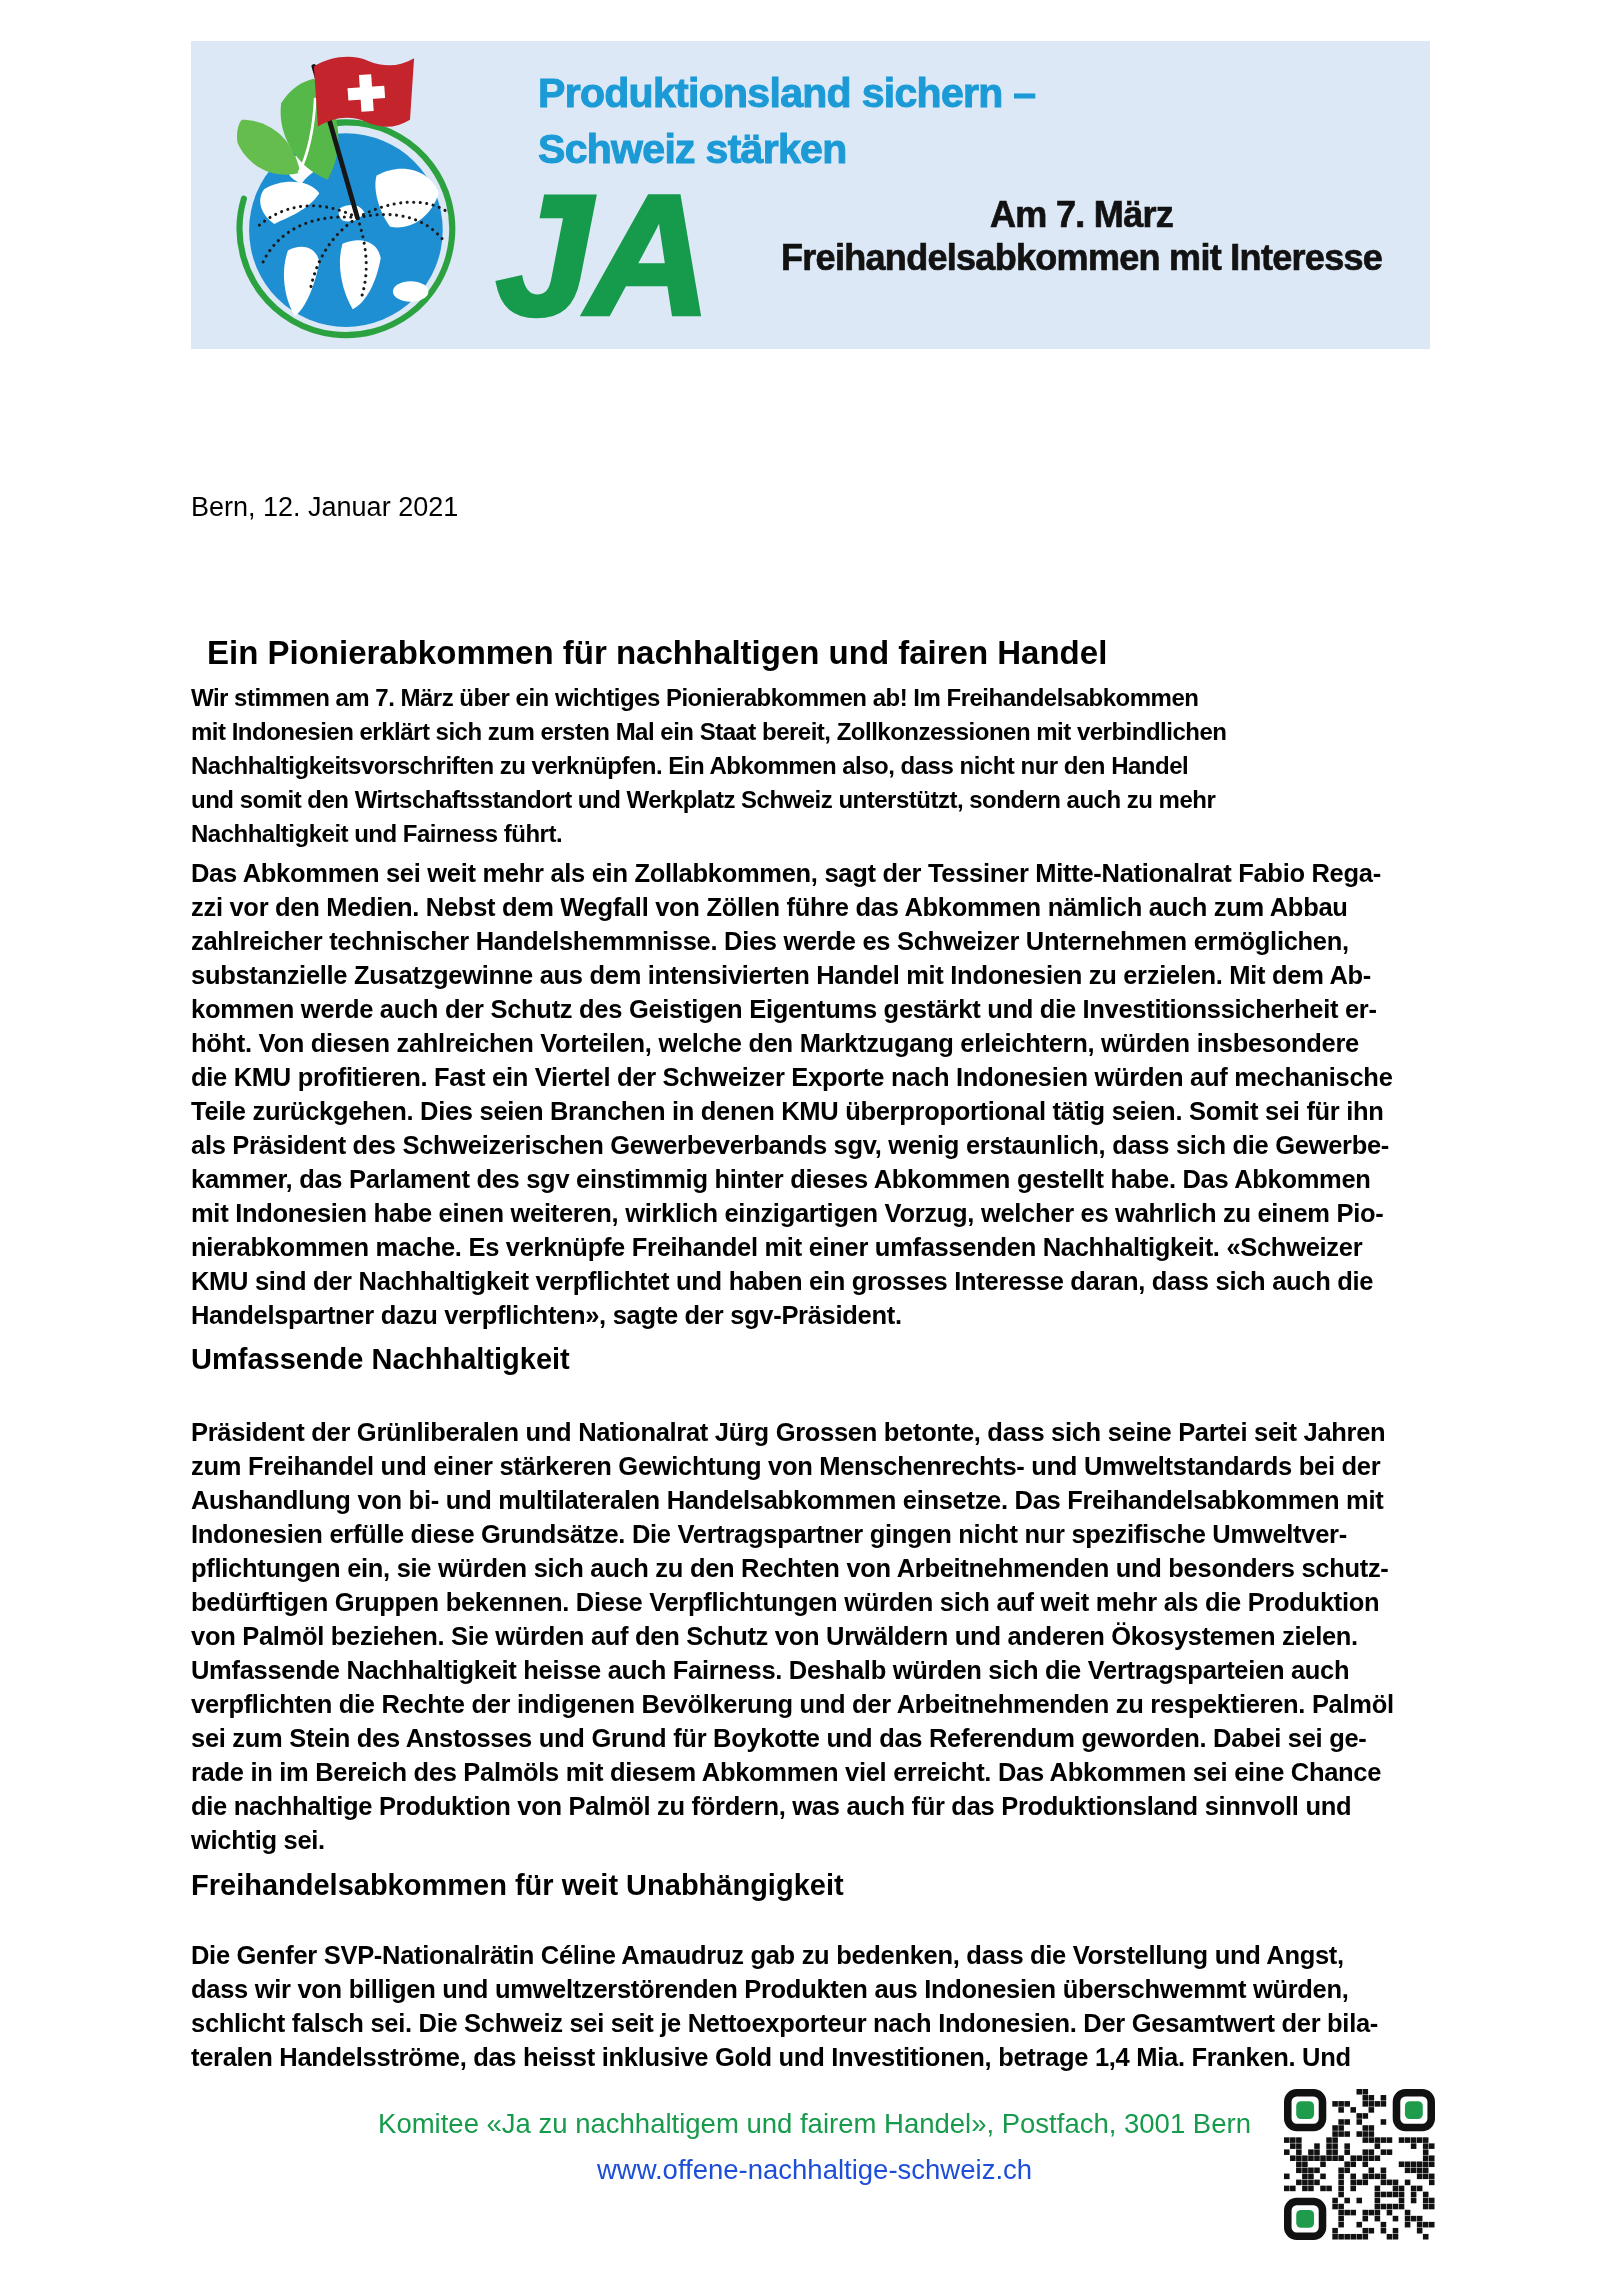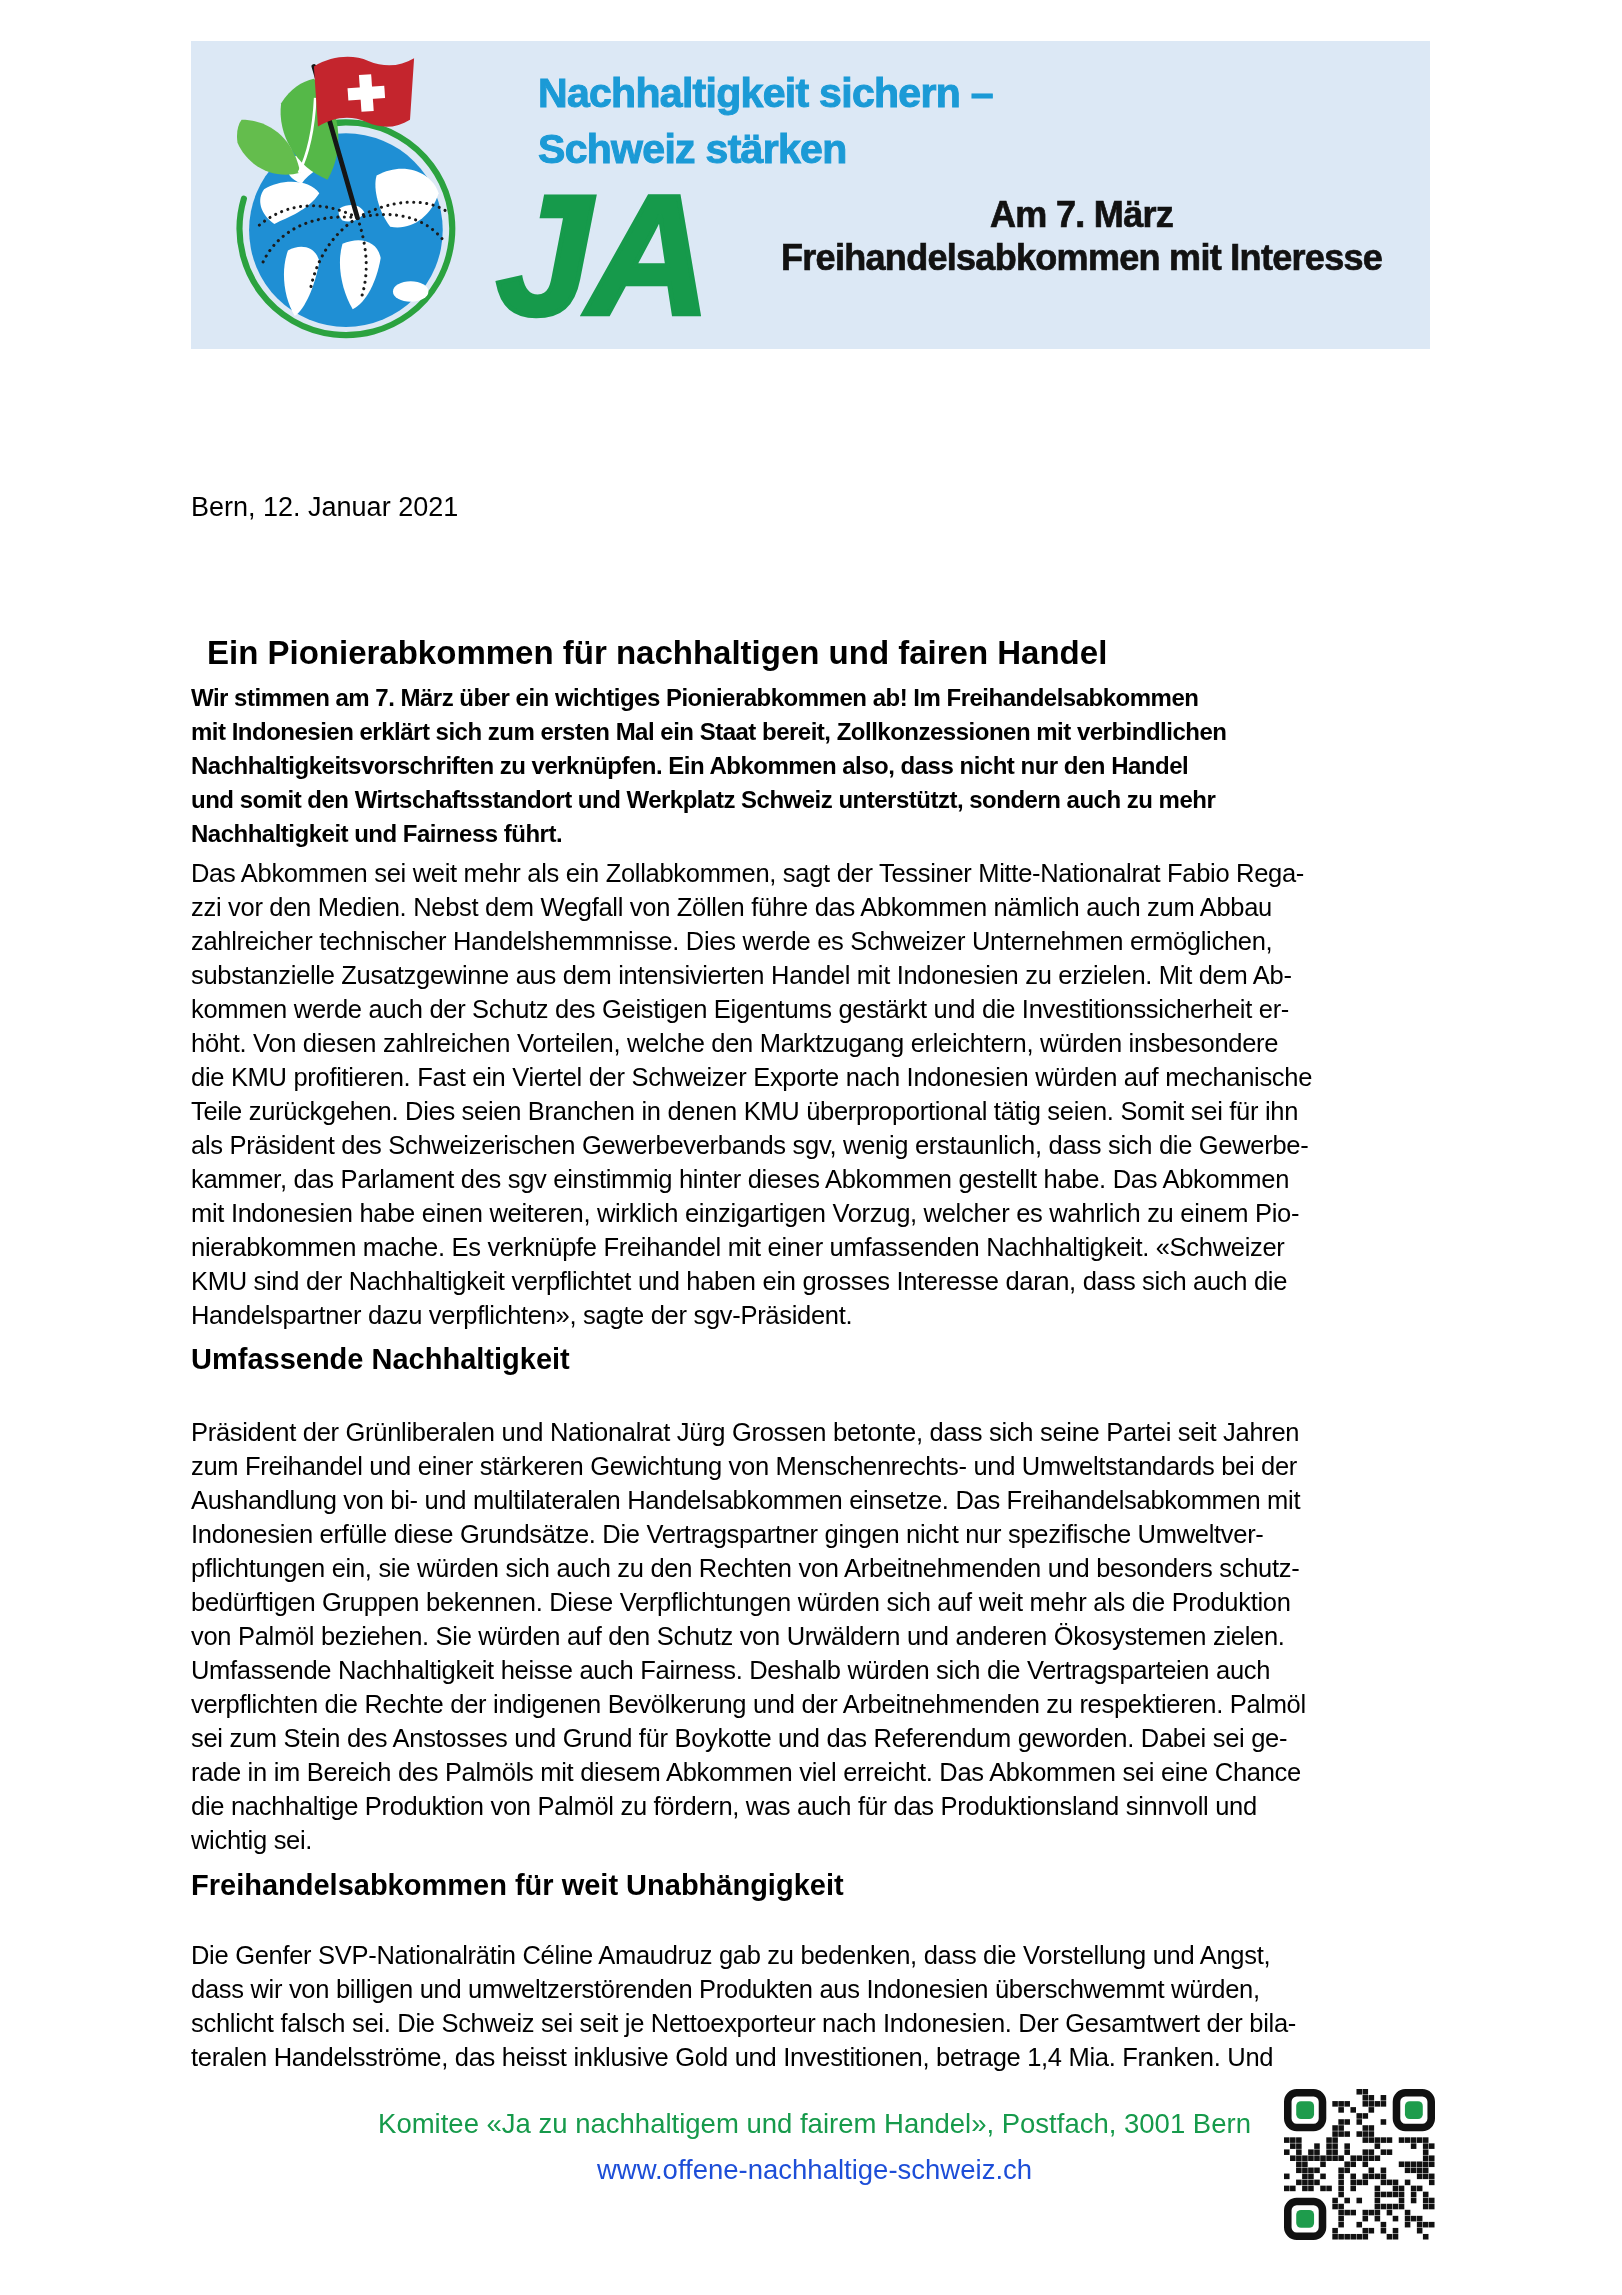--- a/index.html
+++ b/index.html
@@ -13,21 +13,21 @@
           color:#1b9ad6;-webkit-text-stroke:1px #1b9ad6;letter-spacing:-0.7px;}
   .ja{position:absolute;left:305px;top:128px;font-weight:bold;font-size:171px;line-height:1;
       color:#169a4b;-webkit-text-stroke:4.6px #169a4b;letter-spacing:-3.9px;font-style:italic;}
   .votedate{position:absolute;left:590px;top:152px;font-weight:bold;font-size:36px;line-height:43px;
             color:#121212;-webkit-text-stroke:0.7px #121212;letter-spacing:-0.7px;text-align:center;}
 
   
   .dateline{position:absolute;left:191px;top:492px;font-size:27px;}
   .title{position:absolute;left:191px;top:618px;margin:16px;font-size:33px;font-weight:bold;}
   .intro,.para{position:absolute;left:191px;width:1256px;margin:0;white-space:pre-line;
-               font-size:25.5px;line-height:34px;letter-spacing:-0.3px;}
+               font-size:25.5px;line-height:34px;letter-spacing:-0.3px;font-weight:bold;}
   .intro{top:681px;font-weight:bold;font-size:24px;letter-spacing:-0.5px;}
   .p1{top:856px;}
   .subhead{position:absolute;left:191px;margin:0;font-size:29px;font-weight:bold;}
   .sh1{top:1343px;}
   .p2{top:1415px;}
   .sh2{top:1869px;}
   .p3{top:1938px;}
 
   
   .committee{position:absolute;left:191px;top:2108px;width:1247px;text-align:center;
@@ -77,21 +77,21 @@
       <g>
         <path d="M158,30 C185,14 215,12 238,22 C262,32 285,30 305,18 L299,108 C280,120 258,122 236,112 C212,101 188,104 164,118 Z" fill="#c4252d"></path>
         <g fill="#ffffff" transform="rotate(-4 235 70)">
           <rect x="226" y="42" width="18" height="54"></rect>
           <rect x="208" y="60" width="54" height="18"></rect>
         </g>
       </g>
     </svg>
 
     <div class="slogan">
-      <div>Nachhaltigkeit sichern –</div>
+      <div>Produktionsland sichern –</div>
       <div>Schweiz stärken</div>
     </div>
 
     <div class="ja">JA</div>
 
     <div class="votedate">
       <div>Am 7. März</div>
       <div>Freihandelsabkommen mit Interesse</div>
     </div>
   </header>

